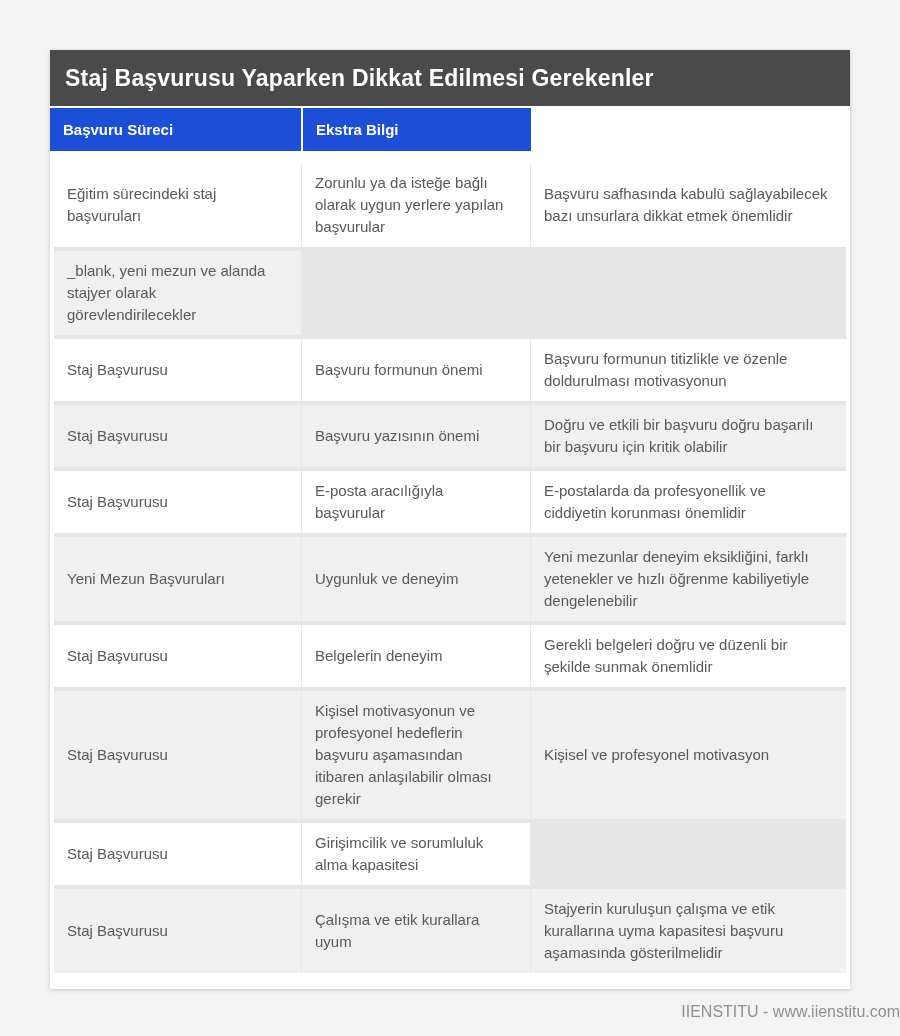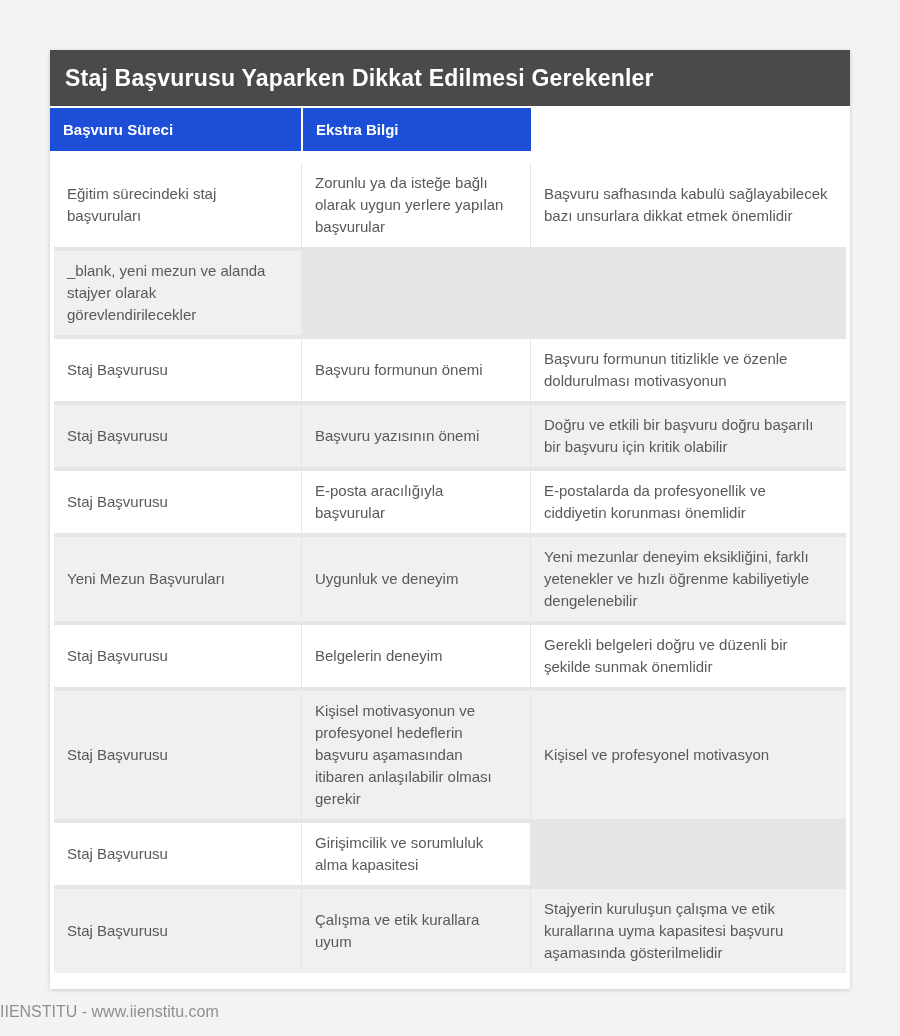--- a/index.html
+++ b/index.html
@@ -73,21 +73,21 @@
     padding: 9px 16px 9px 13px;
     display: flex;
     align-items: center;
   }
 
   .row.alt .cell {
     background: #f0f0f0;
   }
 
   .footer {
-    text-align: left;
+    text-align: right;
     color: #8f8f8f;
     font-size: 16px;
     margin-top: 14px;
   }
 </style>
 </head>
 <body>
 
 <div class="card">
   <div class="title-bar">Staj Başvurusu Yaparken Dikkat Edilmesi Gerekenler</div>

